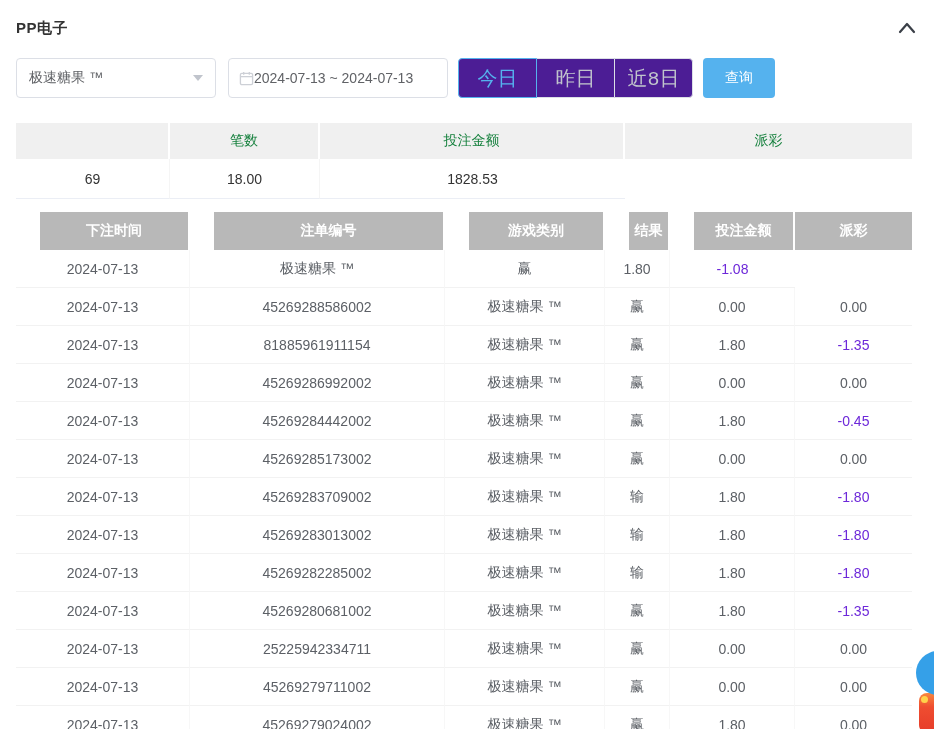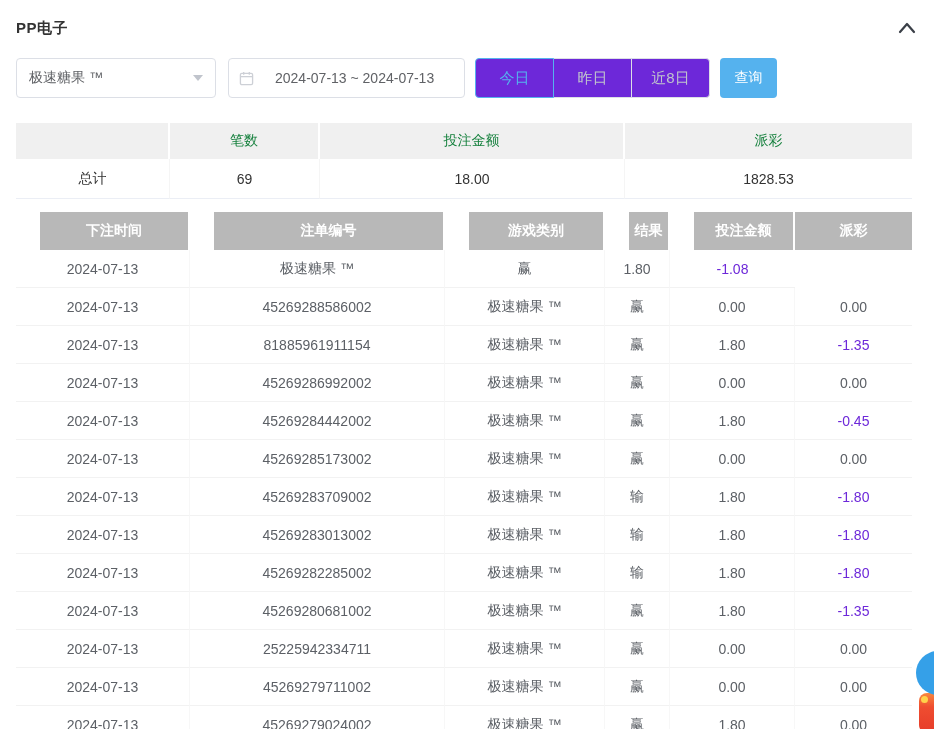--- a/index.html
+++ b/index.html
@@ -17,35 +17,35 @@
 
   
   .filters { display:flex; align-items:center; margin-top:20px; height:40px; }
   .select {
     width:200px; height:40px; border:1px solid #dcdfe6; border-radius:4px;
     display:flex; align-items:center; justify-content:space-between;
     padding:0 12px; font-size:14px; color:#606266; cursor:pointer; background:#fff;
   }
   .caret { width:0; height:0; border-left:5px solid transparent; border-right:5px solid transparent; border-top:6px solid #c0c4cc; }
   .datepicker {
-    width:237px; height:40px; border:1px solid #dcdfe6; border-radius:4px;
-    display:flex; align-items:center; gap:21px; padding:0 10px;
+    width:220px; height:40px; border:1px solid #dcdfe6; border-radius:4px;
+    display:flex; align-items:center; gap:0; padding:0 10px;
     font-size:14px; color:#606266; margin-left:12px; cursor:pointer; background:#fff;
   }
   .btn-group { display:flex; margin-left:10px; }
   .qbtn {
-    width:79px; height:40px; background:#6d28d9; border:1px solid #dcdfe6;
-    font-size:15px; color:#c0c4cc; cursor:pointer; font-family:Liberation Sans, sans-serif;
+    width:79px; height:40px; background:#4c1d95; border:1px solid #dcdfe6;
+    font-size:20px; color:#c0c4cc; cursor:pointer; font-family:Liberation Mono, monospace;
   }
   .qbtn + .qbtn { margin-left:-1px; }
   .qbtn:first-child { border-radius:4px 0 0 4px; }
   .qbtn:last-child { border-radius:0 4px 4px 0; }
   .qbtn.active { border:1px solid #55b2ee; color:#55b2ee; position:relative; z-index:1; }
   .query-btn {
-    width:57px; height:40px; margin-left:10px; background:#55b2ee; color:#fff;
+    width:72px; height:40px; margin-left:10px; background:#55b2ee; color:#fff;
     border:none; border-radius:4px; font-size:14px; cursor:pointer; font-family:inherit;
   }
 
   
   .sum-table { width:896px; margin-top:25px; }
   .sum-head, .sum-row { display:grid; grid-template-columns:154px 150px 305px 287px; }
   .sum-head .cell {
     background:#f0f0f0; height:36px; display:flex; align-items:center; justify-content:center;
     font-size:14px; color:#15803d;
   }
@@ -125,21 +125,20 @@
   </div>
 
   <div class="sum-table">
     <div class="sum-head">
       <div class="cell"></div>
       <div class="cell">笔数</div>
       <div class="cell">投注金额</div>
       <div class="cell">派彩</div>
     </div>
     <div class="sum-row">
-      <div class="cell">总计</div>
       <div class="cell">69</div>
       <div class="cell">18.00</div>
       <div class="cell">1828.53</div>
     </div>
   </div>
 
   <div class="bets-table">
     <div class="t-head">
       <div class="hcell">下注时间</div>
       <div class="hcell">注单编号</div>

